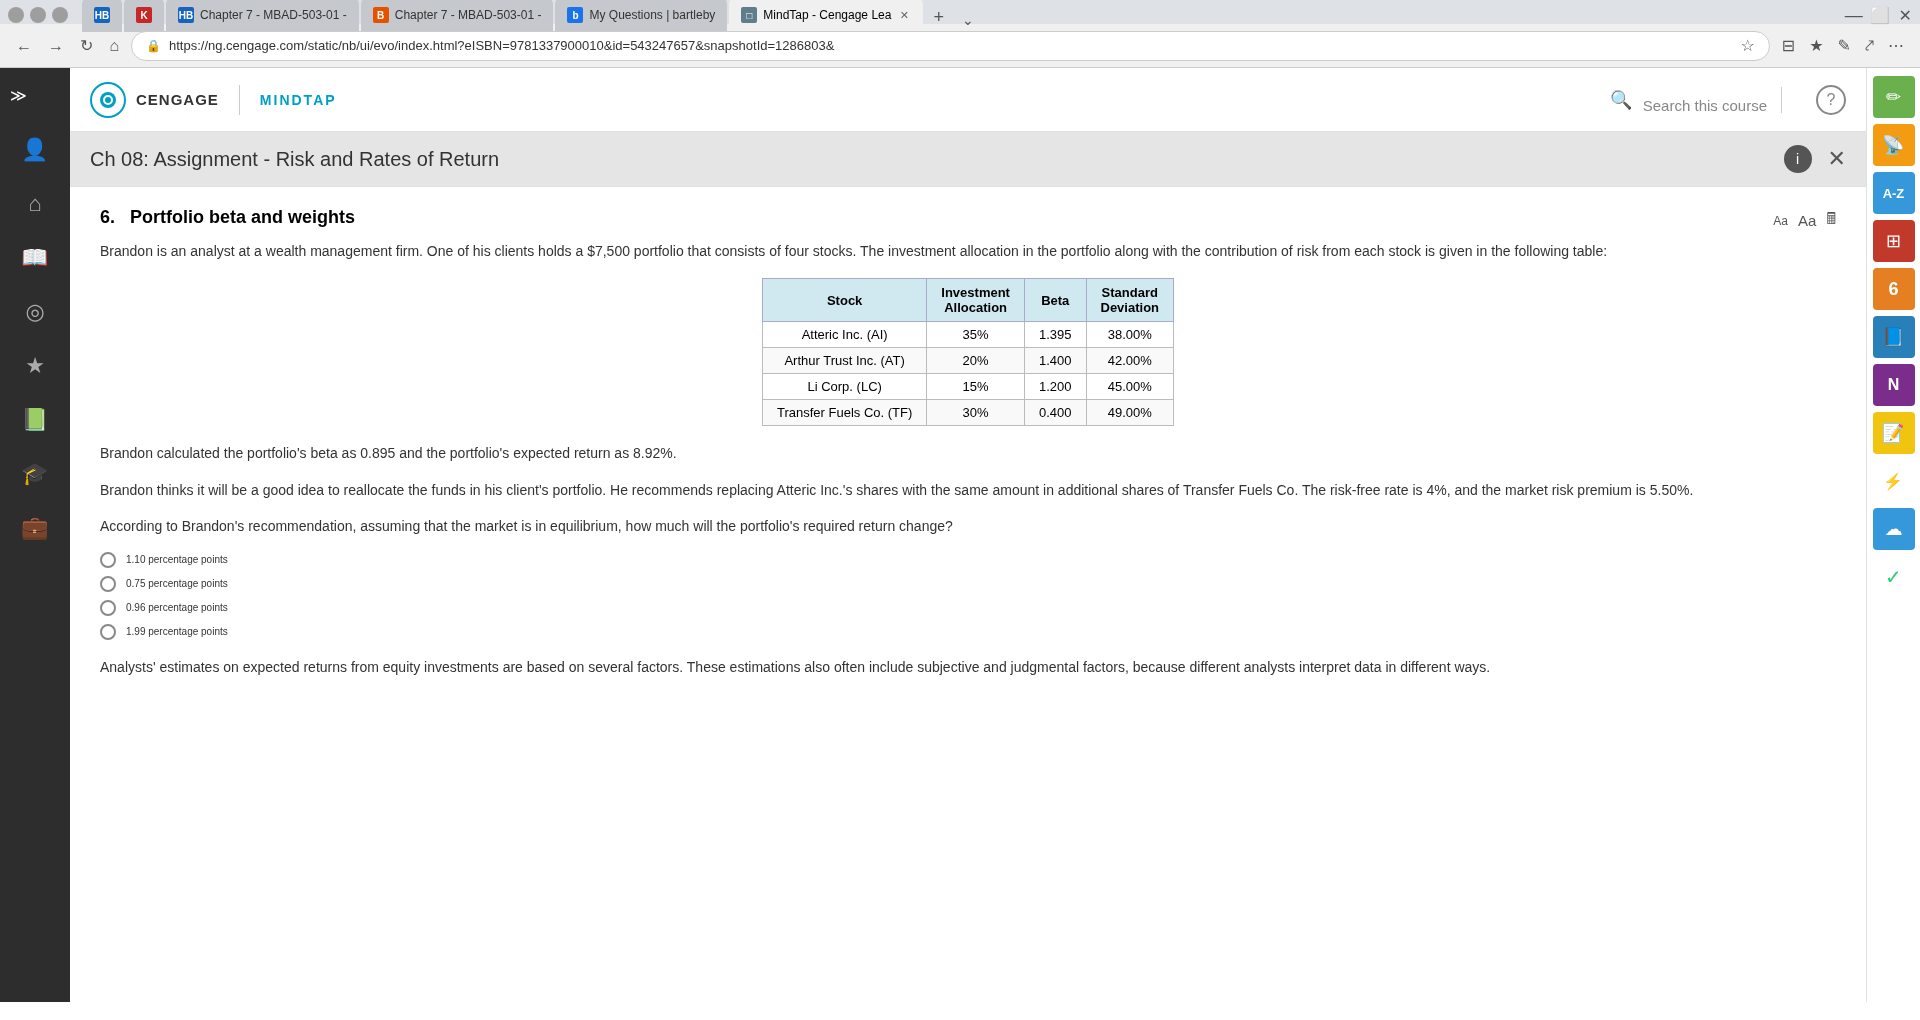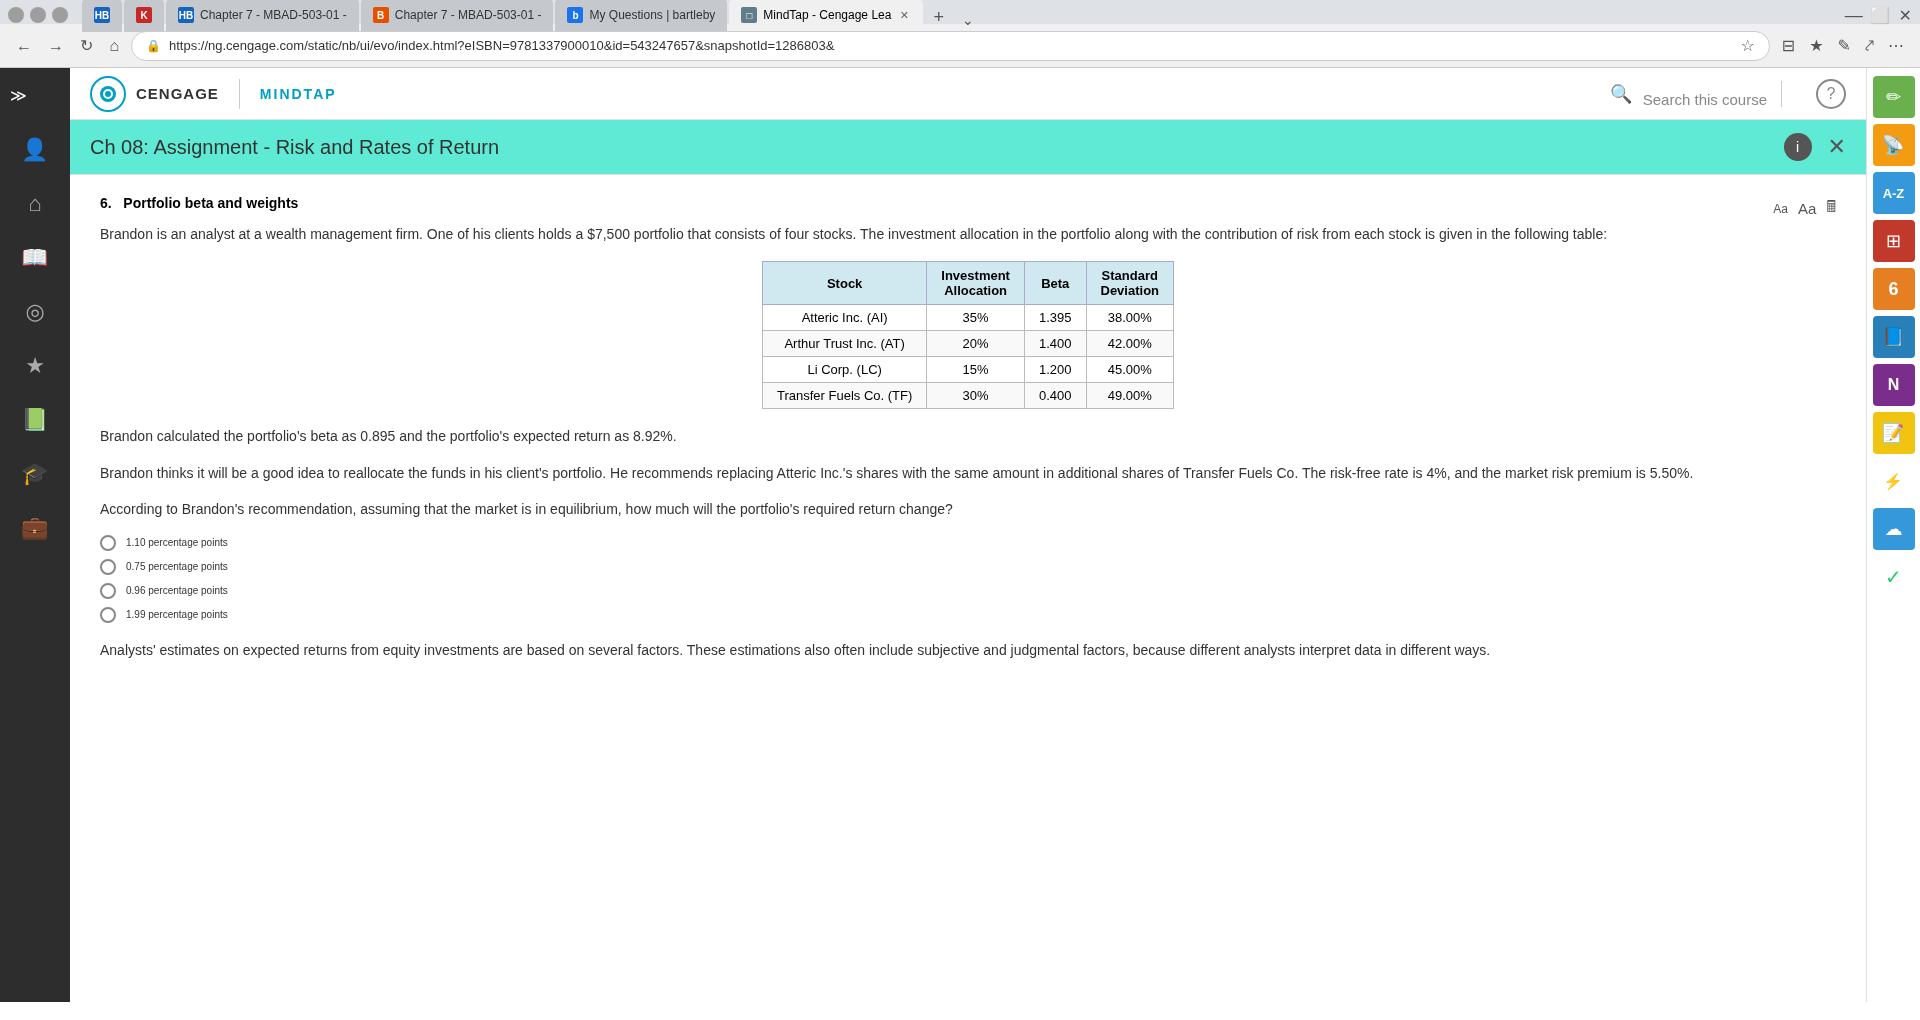--- a/index.html
+++ b/index.html
@@ -192,21 +192,21 @@
       display: flex;
       flex-direction: column;
       overflow: hidden;
     }
 
     
     .app-header {
       display: flex;
       align-items: center;
       padding: 0 20px;
-      height: 52px;
+      height: 64px;
       border-bottom: 1px solid #e0e0e0;
       background: #fff;
       flex-shrink: 0;
     }
 
     .cengage-logo {
       display: flex;
       align-items: center;
       gap: 10px;
       font-size: 16px;
@@ -253,21 +253,21 @@
       margin-left: 20px;
     }
 
     
     .page-title-bar {
       display: flex;
       align-items: center;
       padding: 0 20px;
       height: 55px;
       border-bottom: 1px solid #e0e0e0;
-      background: #5eead4;
+      background: #e5e5e5;
       flex-shrink: 0;
     }
 
     .page-title {
       font-size: 20px;
       font-weight: normal;
       color: #333;
     }
 
     .title-actions {
@@ -302,21 +302,21 @@
       position: relative;
     }
 
     
     .content-area::-webkit-scrollbar { width: 12px; }
     .content-area::-webkit-scrollbar-track { background: #f0f0f0; }
     .content-area::-webkit-scrollbar-thumb { background: #bbb; border-radius: 6px; }
 
     .question-header {
       font-weight: bold;
-      font-size: 14px;
+      font-size: 18px;
       margin-bottom: 12px;
     }
 
     .body-text {
       font-size: 14px;
       line-height: 1.6;
       color: #333;
       margin-bottom: 14px;
     }
 

